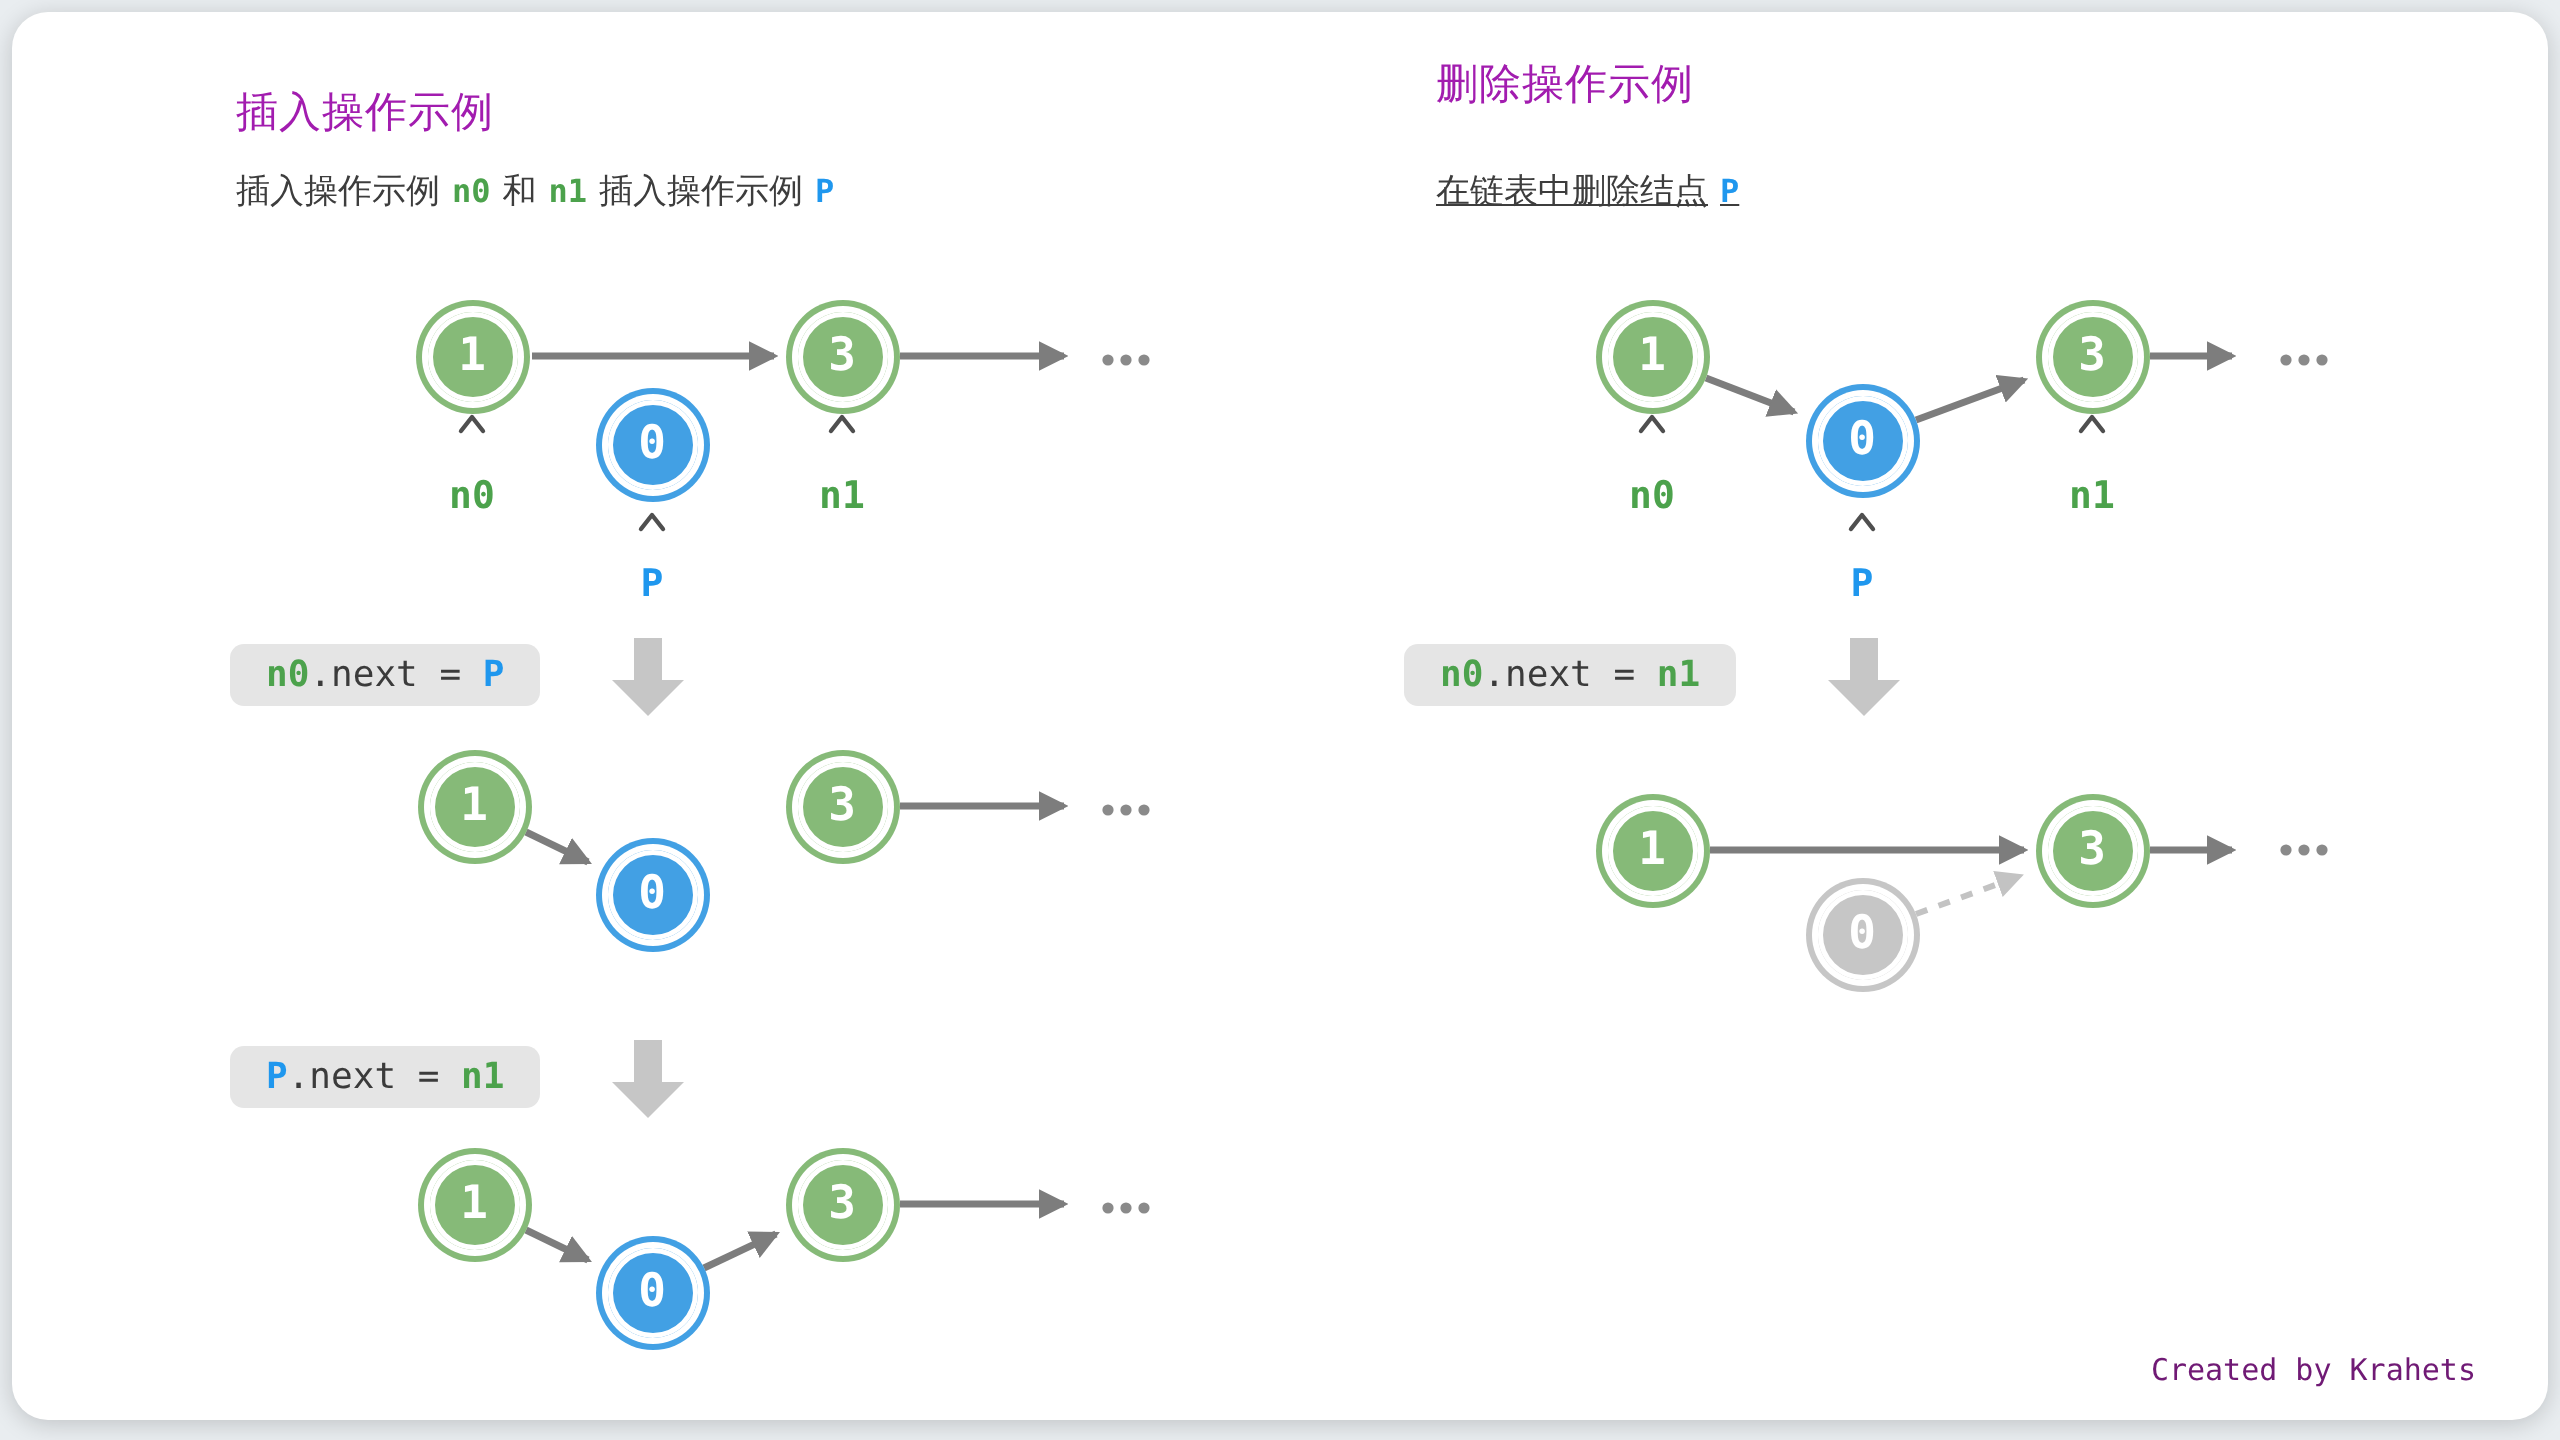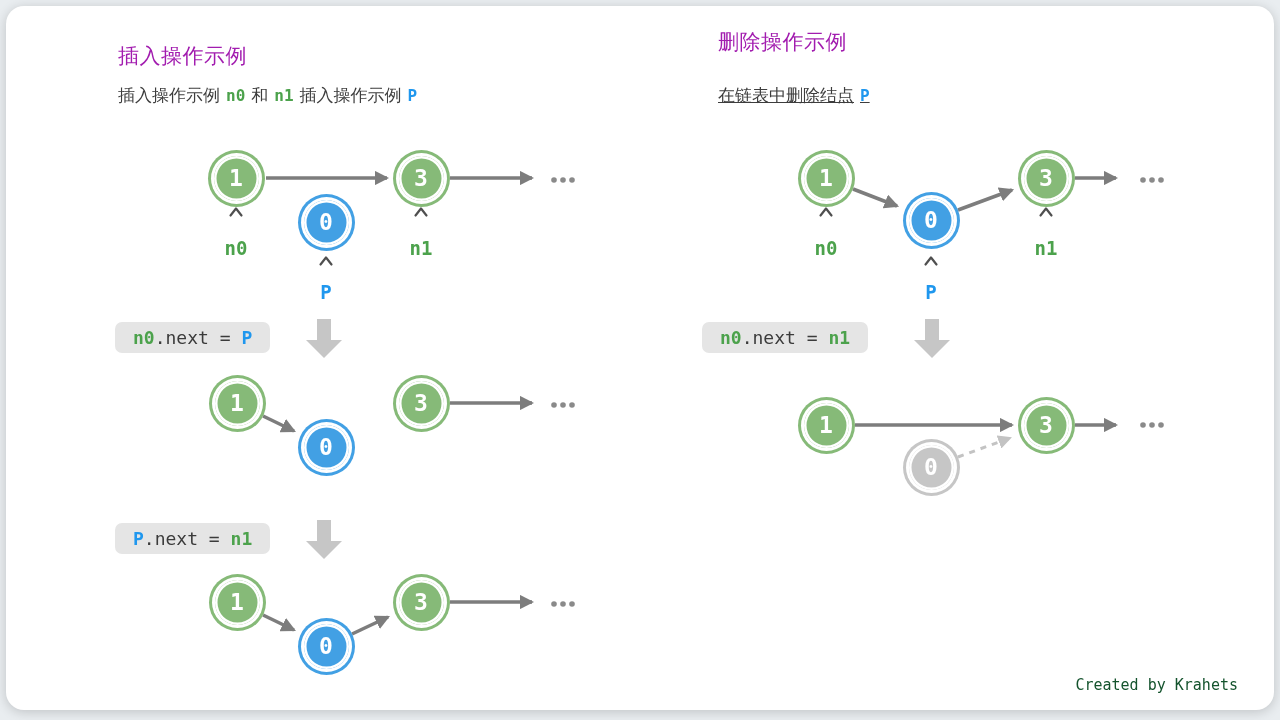--- a/index.html
+++ b/index.html
@@ -28,21 +28,21 @@
   .nlabel.green { color:#4CA24C; }
   .nlabel.blue  { color:#1F97EE; }
 
   .codebox { position:absolute; height:31px; background:#E5E5E5; border-radius:7px;
              display:flex; align-items:center; justify-content:center; padding:0 18px;
              font-family:"DejaVu Sans Mono", monospace; font-size:18px; color:#3b3b3b; white-space:pre; }
   .codebox .green { color:#4CA24C; font-weight:700; }
   .codebox .blue  { color:#1F97EE; font-weight:700; }
 
   .credit { position:absolute; right:42px; top:676px;
-            font-family:"DejaVu Sans Mono", monospace; font-size:15px; color:#14532d; }
+            font-family:"DejaVu Sans Mono", monospace; font-size:15px; color:#701a75; }
 
   .arrow-line   { stroke:#7d7d7d; stroke-width:3.5; fill:none; }
   .arrow-dashed { stroke:#c3c3c3; stroke-width:3; fill:none; stroke-dasharray:6 6; }
   .caret { stroke:#4f4f4f; stroke-width:2.2; fill:none; stroke-linecap:round; stroke-linejoin:round; }
   .dots  { fill:#8a8a8a; }
   .blockarrow { fill:#c6c6c6; }
 </style>
 </head>
 <body>
 

